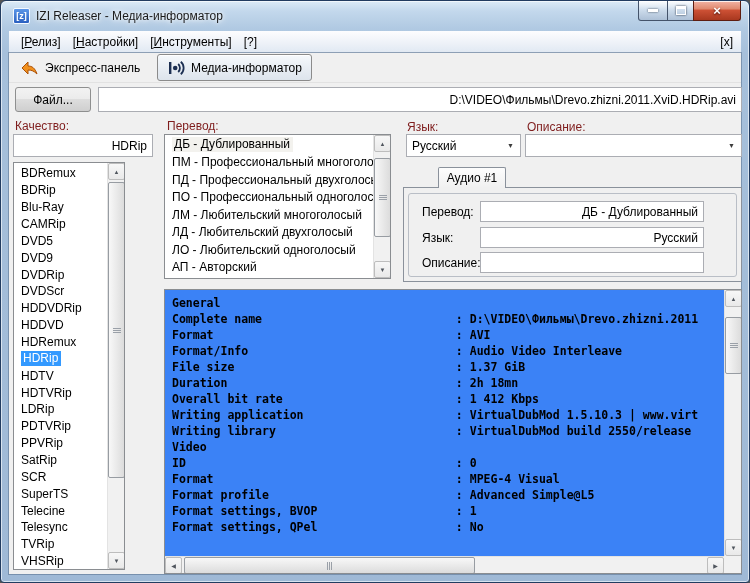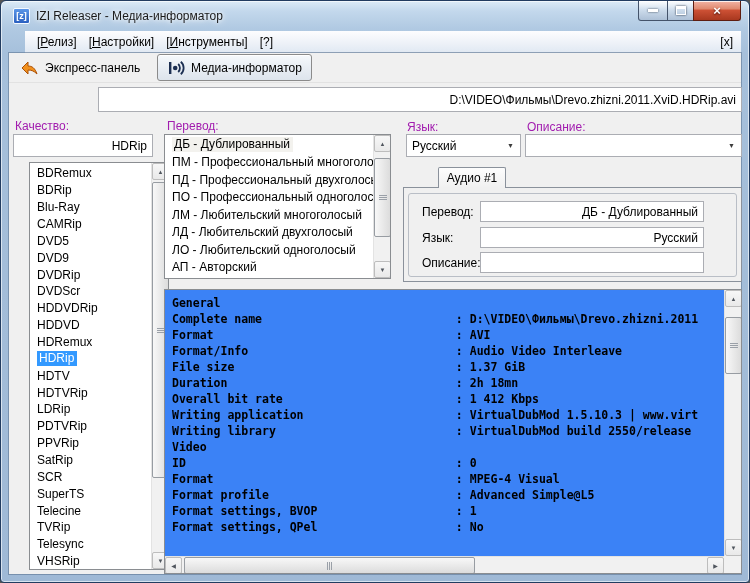--- a/index.html
+++ b/index.html
@@ -36,21 +36,21 @@
   .cap-close {
     width:48px; border-radius:0 0 3px 0; border-color:#5e1d10;
     background:linear-gradient(180deg,#f2b4a5,#e08a70 40%,#cc5034 50%,#a8381f);
   }
   .glyph-min { width:10px; height:3px; background:#fff; box-shadow:0 0 2px rgba(20,30,45,.9); }
   .glyph-max { width:10px; height:9px; border:1px solid #fff; border-top-width:3px; box-shadow:0 0 2px rgba(20,30,45,.9); }
   .glyph-close { color:#fff; font-size:13px; font-weight:bold; line-height:1; text-shadow:0 1px 2px rgba(60,10,5,.9); }
 
   
   .menubar {
-    position:absolute; left:24px; right:8px; top:30px; height:22px;
+    position:absolute; left:8px; right:8px; top:30px; height:22px;
     background:linear-gradient(180deg,#fdfdfe,#eef2f8 55%,#e1e9f3);
     border-bottom:1px solid #c7d3e3;
     display:flex; align-items:center; font-size:12px; color:#000; padding-left:6px;
   }
   .menu-item { padding:2px 6px; cursor:default; }
   .hotkey { text-decoration:underline; }
   .menu-x { margin-left:auto; padding-right:8px; }
 
   
   .client {
@@ -75,21 +75,21 @@
   
   .btn {
     border:1px solid #8e8f8f; border-radius:3px; font-size:12px; color:#000;
     background:linear-gradient(180deg,#f2f2f2,#ebebeb 50%,#dddddd 50%,#cfcfcf);
     display:flex; align-items:center; justify-content:center;
   }
   .txt {
     border:1px solid #abadb3; background:#fff; font:12px "Liberation Sans",sans-serif;
     padding:0 5px; color:#000; width:100%; height:100%;text-align:right;
   }
-  .label { font-size:12px; color:#a21caf; }
+  .label { font-size:12px; color:#7f1d1d; }
 
   
   .combo { border:1px solid #abadb3; background:#fff; display:flex; align-items:center; padding-left:5px; }
   .combo-arrow { margin-left:auto; padding-right:6px; font-size:7px; color:#3c3c3c; }
 
   
   .listbox { border:1px solid #8a8d91; background:#fff; overflow:hidden; }
   .qitem, .titem { display:flex; align-items:center; padding-left:7px; white-space:nowrap; }
   .qitem { height:16.87px; }
   .titem { height:17.5px; }
@@ -181,34 +181,35 @@
         <svg class="tool-icon" viewBox="0 0 18 18">
           <rect x="2" y="3" width="2.4" height="12" fill="#1c2f52"></rect>
           <circle cx="8.2" cy="9" r="2.3" fill="#1c2f52"></circle>
           <path d="M11.2 5 A5.5 5.5 0 0 1 11.2 13" fill="none" stroke="#1c2f52" stroke-width="1.8"></path>
           <path d="M13.8 2.8 A8.2 8.2 0 0 1 13.8 15.2" fill="none" stroke="#1c2f52" stroke-width="1.8"></path>
         </svg>
         <span>Медиа-информатор</span>
       </div>
       <div class="tb-sep"></div>
 
+      <div class="abs btn" style="left:6px; top:34px; width:76px; height:25px;">Файл...</div>
       <div class="abs" style="left:89px; top:34px; width:644px; height:25px;">
         <input class="txt" value="D:\VIDEO\Фильмы\Drevo.zhizni.2011.XviD.HDRip.avi" style="">
       </div>
 
       <div class="abs label" style="left:6px; top:66px;">Качество:</div>
       <div class="abs label" style="left:158px; top:66px;">Перевод:</div>
       <div class="abs label" style="left:398px; top:67px;">Язык:</div>
       <div class="abs label" style="left:518px; top:67px;">Описание:</div>
 
       <div class="abs" style="left:4px; top:81px; width:140px; height:23px;">
         <input class="txt" value="HDRip" style="">
       </div>
 
-      <div class="abs listbox" style="left:20px; top:109px; width:140px; height:408px;">
+      <div class="abs listbox" style="left:4px; top:109px; width:112px; height:408px;">
         <div style="padding-top:2px;">
           <div class="qitem">
               <span>BDRemux</span>
             </div>
           <div class="qitem">
               <span>BDRip</span>
             </div>
           <div class="qitem">
               <span>Blu-Ray</span>
             </div>
@@ -260,24 +261,24 @@
           <div class="qitem">
               <span>SCR</span>
             </div>
           <div class="qitem">
               <span>SuperTS</span>
             </div>
           <div class="qitem">
               <span>Telecine</span>
             </div>
           <div class="qitem">
+              <span>Telesync</span>
+            </div>
+          <div class="qitem">
               <span>TVRip</span>
-            </div>
-          <div class="qitem">
-              <span>Telesync</span>
             </div>
           <div class="qitem">
               <span>VHSRip</span>
             </div>
         </div>
         <div class="sb-v">
           <div class="sb-btn" style="top:0;">▲</div>
           <div class="sb-thumb" style="left:0; width:17px; top:19px; height:296px;">
               <div class="grip-v"></div>
             </div>

